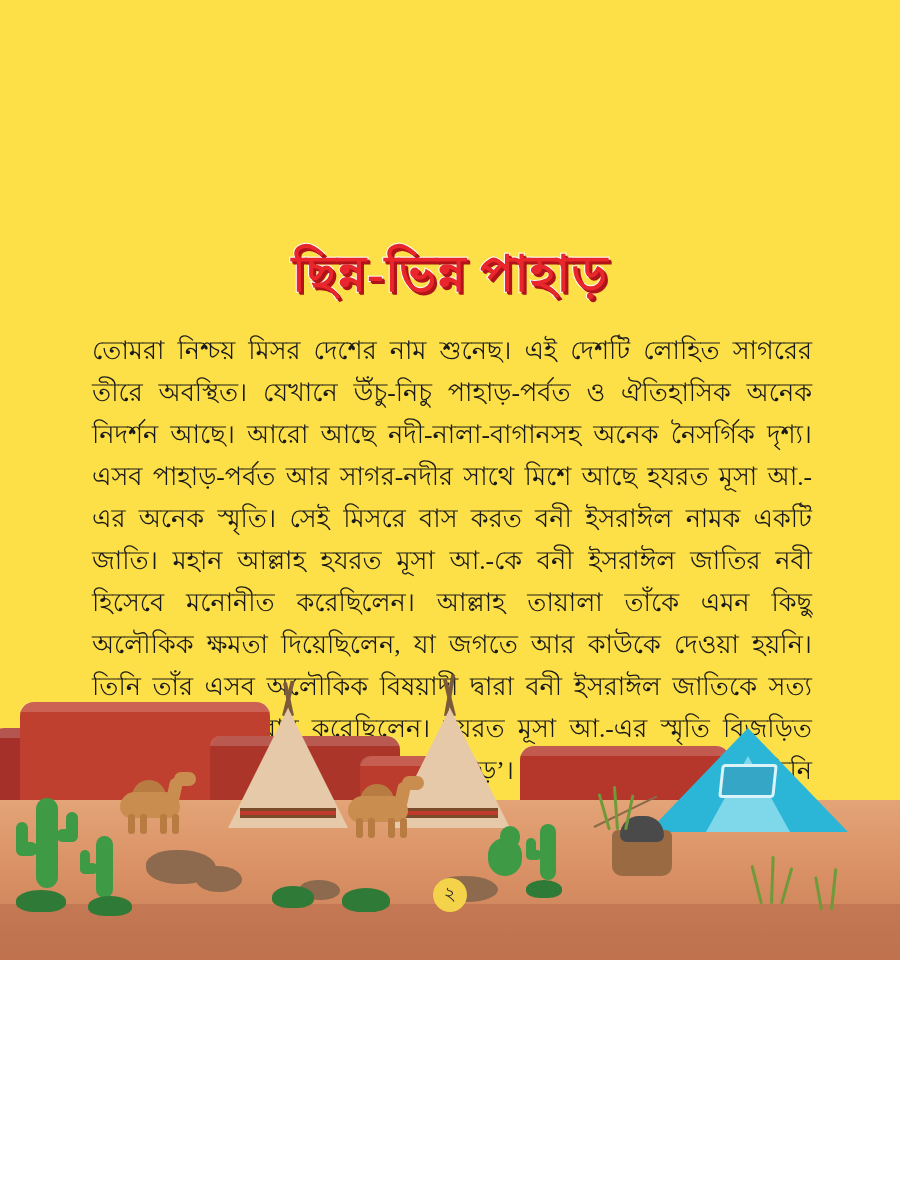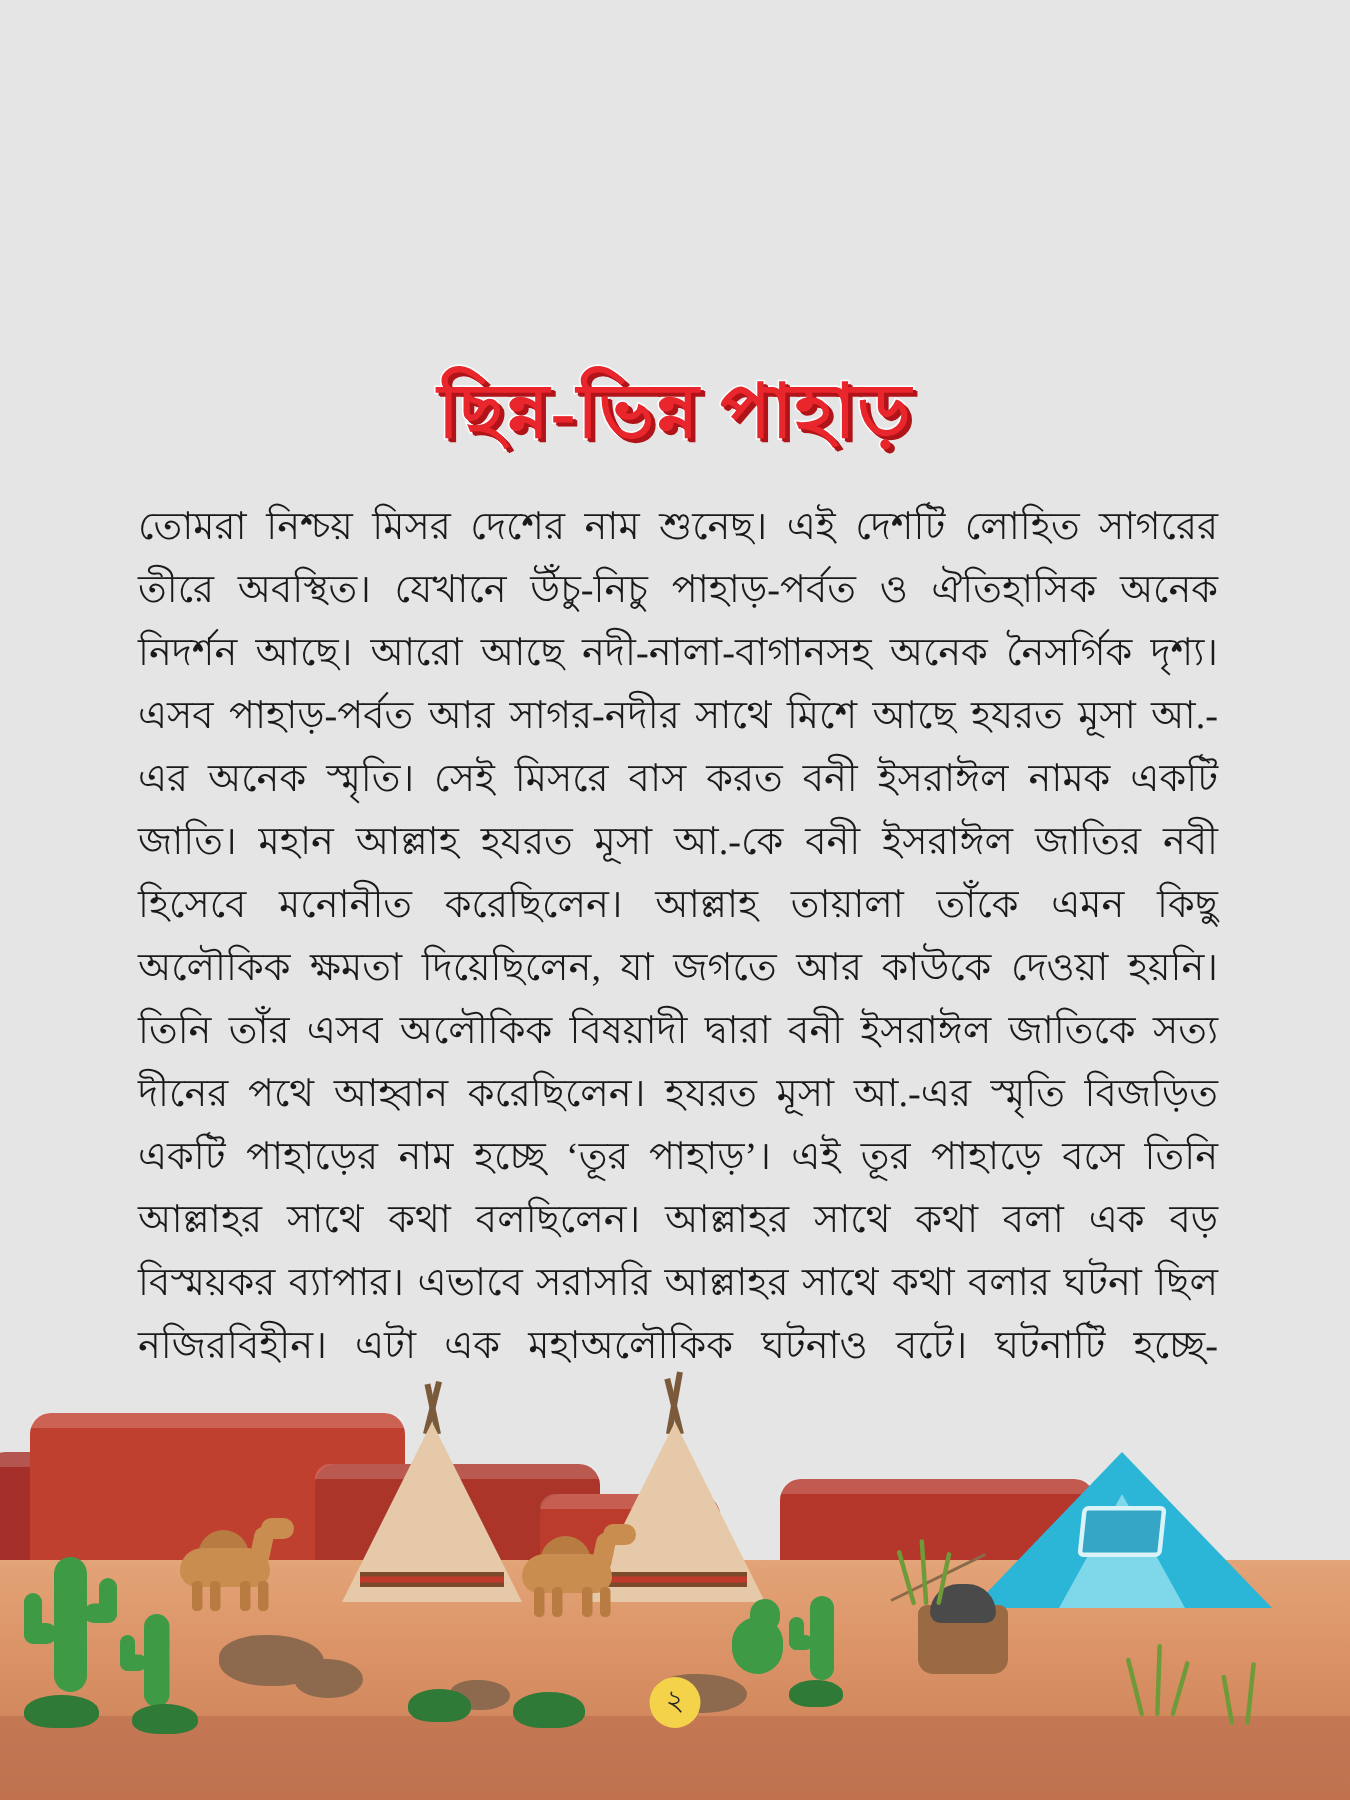--- a/index.html
+++ b/index.html
@@ -7,22 +7,22 @@
     margin: 0;
     padding: 0;
     background: #ffffff;
   }
   body {
     font-family: "Liberation Sans", sans-serif;
   }
   .page {
     position: relative;
     width: 900px;
-    height: 1200px;
-    background: #e5e5e5;
+    height: 960px;
+    background: #fde047;
     overflow: hidden;
   }
   
   .title-wrap {
     position: absolute;
     top: 236px;
     left: 0;
     width: 900px;
     text-align: center;
   }

